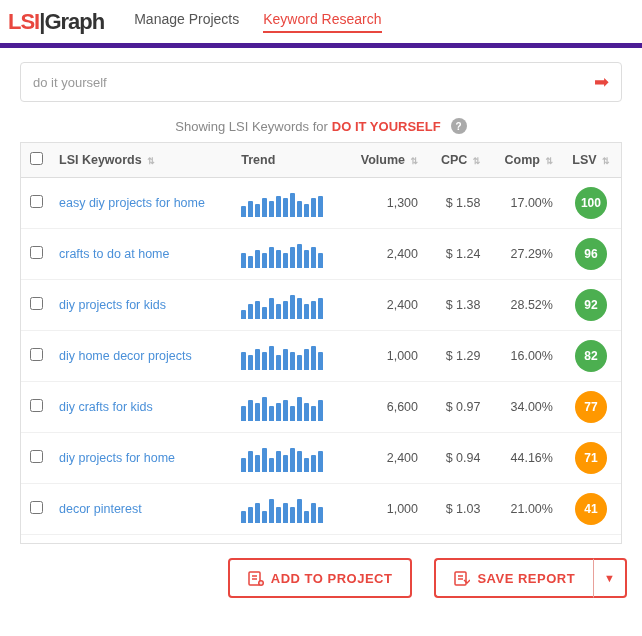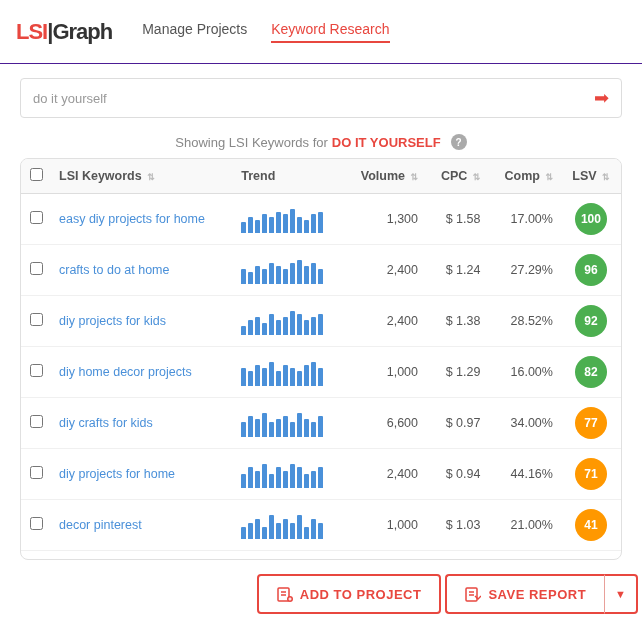--- a/index.html
+++ b/index.html
@@ -10,23 +10,23 @@
       height: 636px;
       overflow: hidden;
       font-size: 13px;
       color: #333;
     }
 
     
     .header {
       display: flex;
       align-items: center;
-      padding: 10px 16px;
-      border-bottom: 1px solid #4c1d95;
-      height: 64px;
+      padding: 10px 8px;
+      border-bottom: 5px solid #4c1d95;
+      height: 48px;
     }
     .logo {
       font-size: 22px;
       font-weight: 700;
       margin-right: 30px;
       letter-spacing: -1px;
     }
     .logo-lsi { color: #e8473f; }
     .logo-graph { color: #333; }
     .nav {
@@ -100,21 +100,21 @@
       font-size: 10px;
       font-weight: bold;
       margin-left: 6px;
       cursor: pointer;
     }
 
     
     .table-wrapper {
       margin: 0 20px;
       border: 1px solid #e0e0e0;
-      border-radius: 8px;
+      border-radius: 0;
       overflow: hidden;
     }
     .table-scroll {
       max-height: 400px;
       overflow-y: auto;
     }
     table {
       width: 100%;
       border-collapse: collapse;
       font-size: 12.5px;
@@ -177,22 +177,22 @@
     
     .table-scroll::-webkit-scrollbar { width: 8px; }
     .table-scroll::-webkit-scrollbar-track { background: #f1f1f1; }
     .table-scroll::-webkit-scrollbar-thumb { background: #ccc; border-radius: 4px; }
 
     
     .footer {
       display: flex;
       justify-content: flex-end;
       align-items: center;
-      padding: 14px 4px;
-      gap: 4px;
+      padding: 14px 15px;
+      gap: 22px;
     }
     .btn-add {
       display: flex;
       align-items: center;
       gap: 7px;
       border: 2px solid #e8473f;
       color: #e8473f;
       background: #fff;
       border-radius: 4px;
       padding: 10px 18px;

